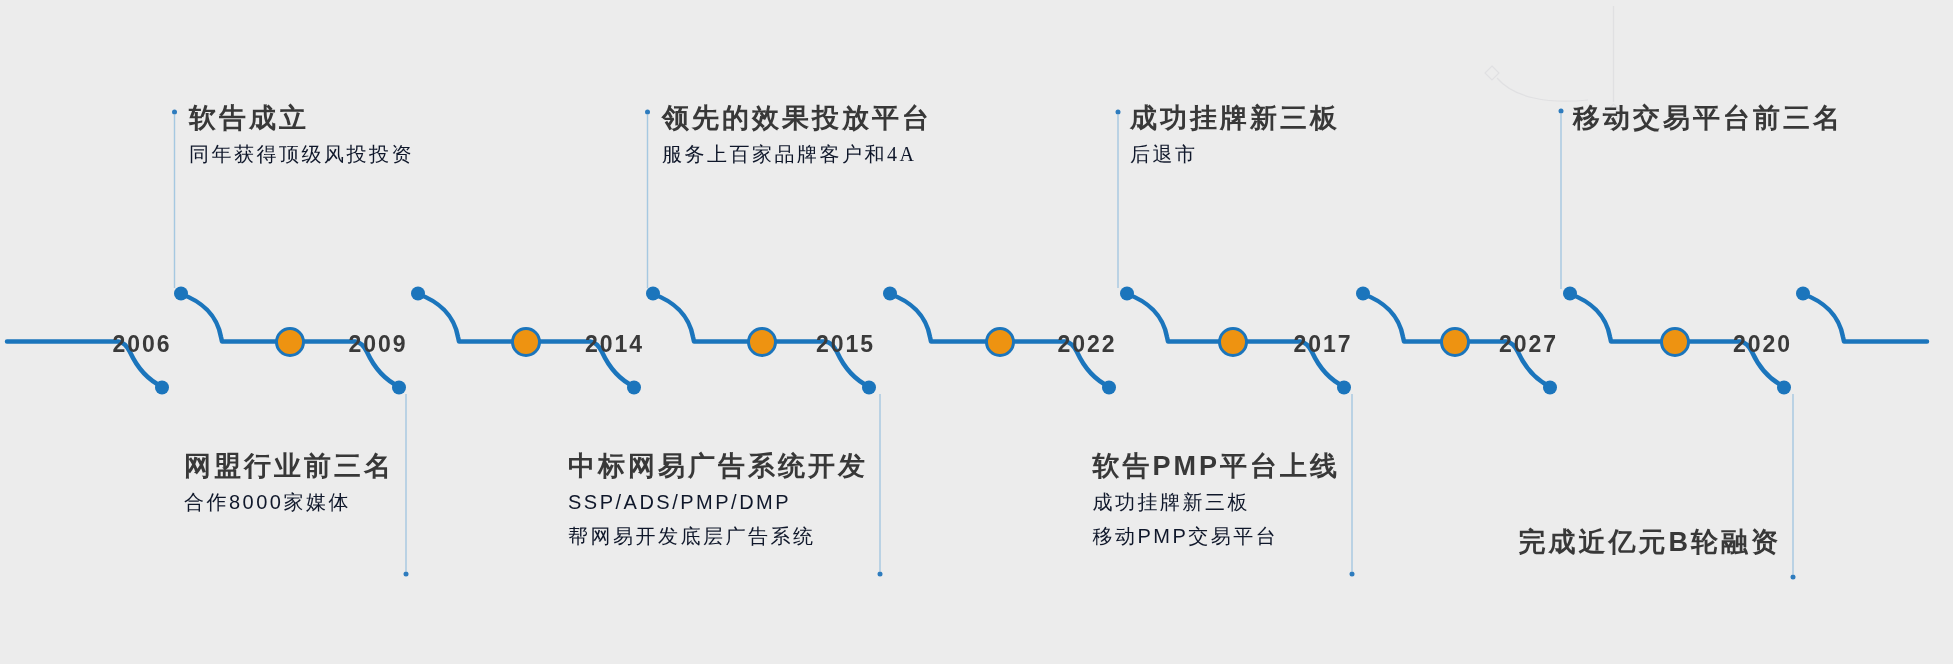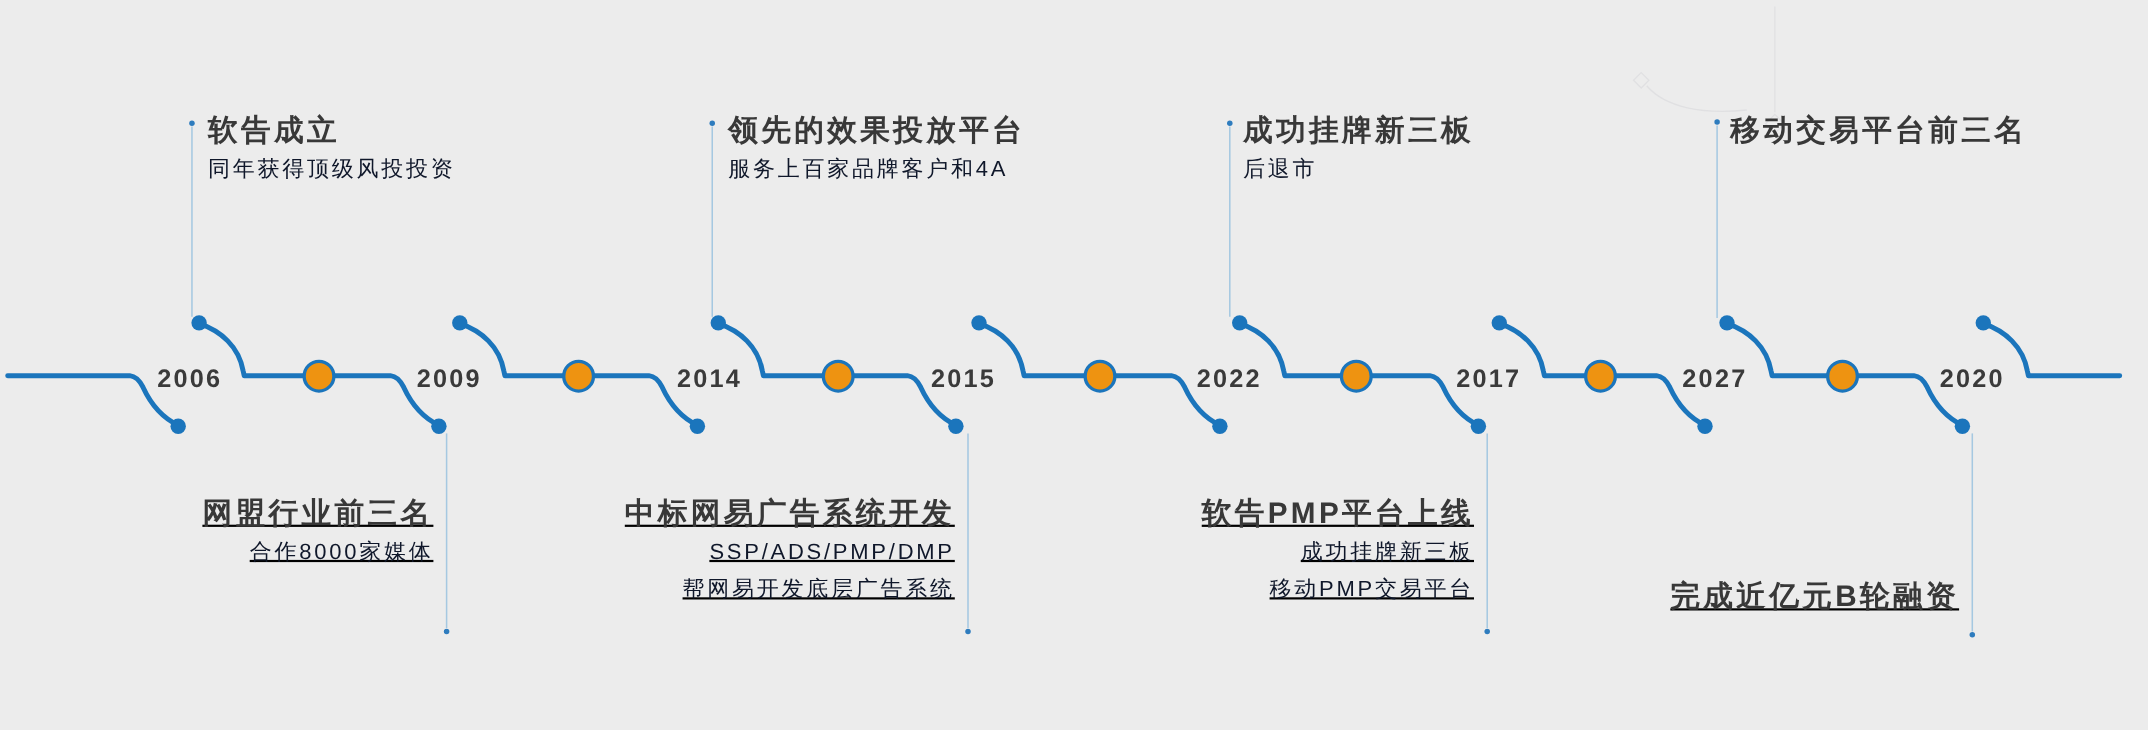--- a/index.html
+++ b/index.html
@@ -4,26 +4,26 @@
 <style>
   html,body{margin:0;padding:0;background:#ECECEC;}
   .stage{
     position:relative;width:1953px;height:664px;overflow:hidden;
     background:#ECECEC;
     font-family:"Liberation Sans","DejaVu Sans",sans-serif;
   }
   .stage svg{position:absolute;left:0;top:0;}
   .year{
     position:absolute;top:330px;width:120px;height:28px;line-height:28px;
-    text-align:center;font-size:23px;font-weight:bold;letter-spacing:2px;
+    text-align:left;font-size:23px;font-weight:bold;letter-spacing:2px;
     color:#3A3A3A;white-space:nowrap;
   }
   .event{position:absolute;white-space:nowrap;}
-  .event.top{text-align:left;}
-  .event.bottom{text-align:right;text-decoration:underline;}
+  .event.top{text-align:left;font-family:Liberation Serif, serif;}
+  .event.bottom{}
   .event .title{
     font-size:27px;font-weight:bold;letter-spacing:3px;line-height:38px;color:#383838;
   }
   .event .line{
     font-size:20px;letter-spacing:2.5px;line-height:34px;color:#0f172a;
   }
 </style>
 </head>
 <body>
 

